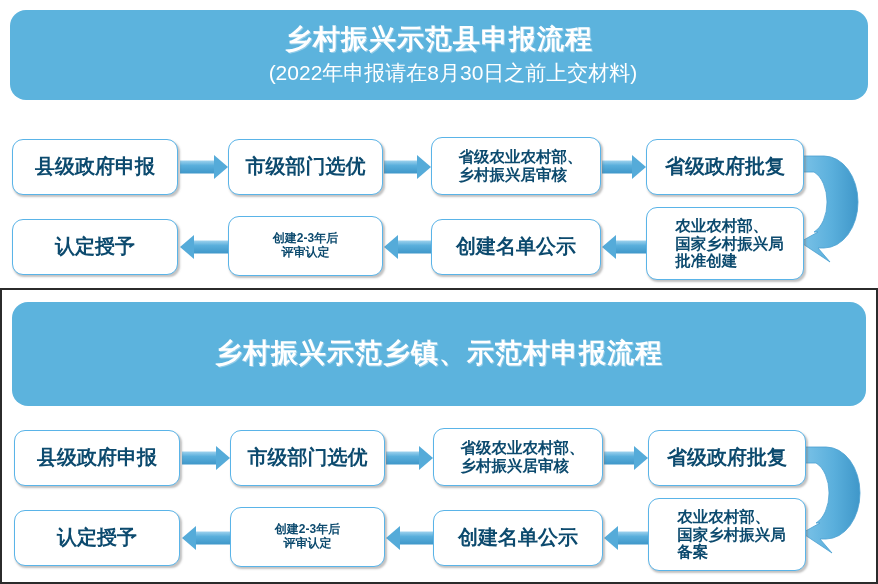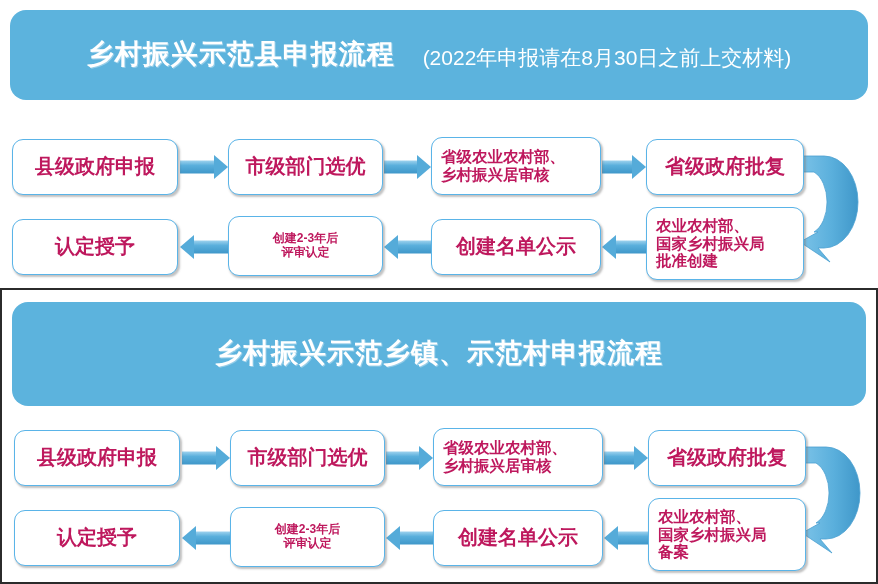--- a/index.html
+++ b/index.html
@@ -18,21 +18,21 @@
   #section-county{top:0;height:288px;}
   #section-village{top:288px;height:296px;border-top:2px solid #2b2b2b;border-bottom:2px solid #2b2b2b;
                    border-left:2px solid #2b2b2b;border-right:2px solid #2b2b2b;box-sizing:border-box;}
 
   
   .banner{
     position:absolute;
     background:#5cb3dd;
     border-radius:16px;
     box-sizing:border-box;
-    display:flex;flex-direction:row;align-items:center;justify-content:center;
+    display:flex;flex-direction:column;align-items:center;justify-content:center;
     color:#ffffff;
   }
   #banner-county{left:10px;top:10px;width:858px;height:90px;}
   #banner-village{left:10px;top:12px;width:854px;height:104px;}
 
   .banner-title{
     font-weight:bold;
     letter-spacing:1px;
     text-shadow:1px 1px 0 rgba(255,255,255,.35);
     line-height:1.1;
@@ -48,27 +48,27 @@
   }
 
   
   .node{
     position:absolute;
     background:#ffffff;
     border:1.6px solid #5ab4e8;
     border-radius:11px;
     box-sizing:border-box;
     display:flex;align-items:center;
-    color:#be185d;
+    color:#0c4a6e;
     font-weight:bold;
     box-shadow:1.5px 2px 2px rgba(120,120,120,.45);
     z-index:3;
   }
   .node.center{justify-content:center;text-align:center;}
-  .node.left{justify-content:flex-start;text-align:left;padding-left:9px;}
+  .node.left{justify-content:center;text-align:left;padding-left:9px;}
   .node .txt{line-height:1.16;white-space:pre-line;}
   .node.big .txt{font-size:20px;}
   .node.mid .txt{font-size:12px;}
   .node.small .txt{font-size:15.5px;}
 
   
   .arrow{position:absolute;z-index:1;}
   .arrow .shaft{
     position:absolute;top:50%;transform:translateY(-50%);
     height:13px;

